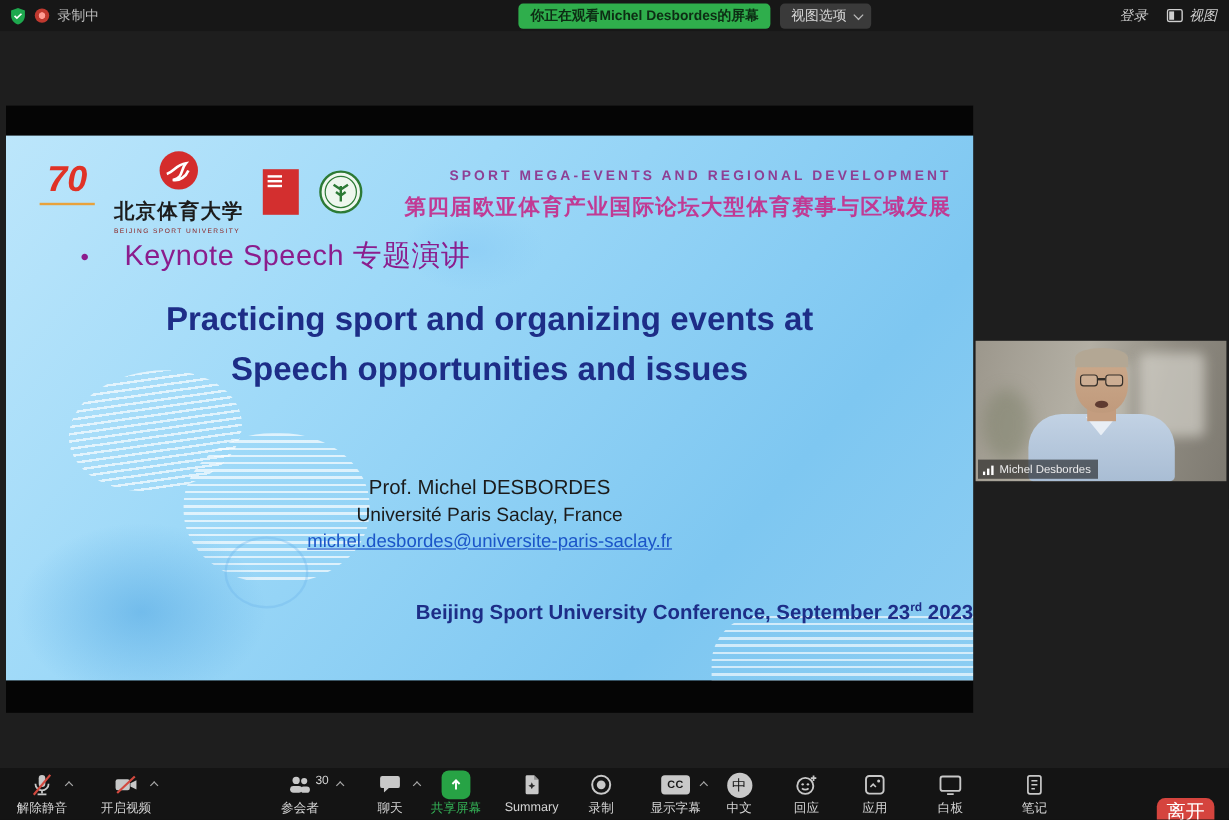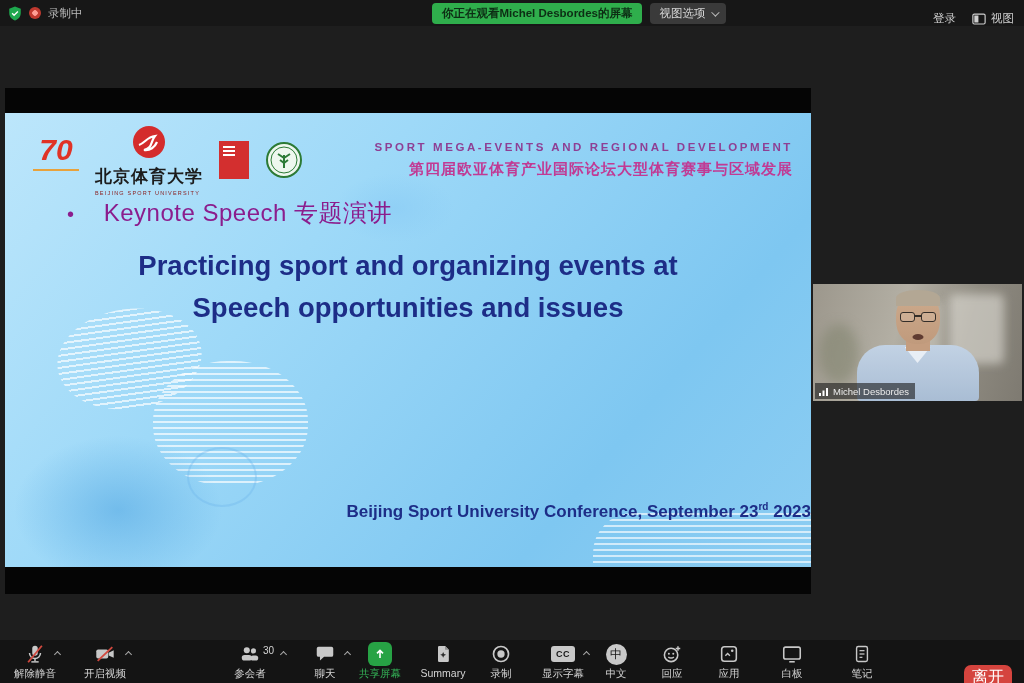--- a/index.html
+++ b/index.html
@@ -9,21 +9,21 @@
   
   .topbar { position:absolute; left:0; top:0; width:1024px; height:26px; background:#171717; display:flex; align-items:center; }
   .tb-left { position:absolute; left:8px; top:0; height:26px; display:flex; align-items:center; gap:7px; }
   .shield-ic { width:14px; height:15px; display:inline-flex; }
   .rec-dot { width:12px; height:12px; border-radius:50%; background:radial-gradient(circle at 50% 50%, #ff9d94 0 2.5px, #c0392f 3px 6px); }
   .rec-text { color:#bdbdbd; font-size:11.5px; }
   .tb-center { position:absolute; left:432px; top:3px; display:flex; align-items:center; gap:8px; }
   .share-banner { background:#2fae4c; color:#0d2d14; font-size:11.5px; font-weight:bold; padding:3px 10px; border-radius:4px; white-space:nowrap; }
   .view-opts { background:#3a3a3a; border:none; color:#d6d6d6; font-size:11.5px; padding:3px 9px; border-radius:4px; display:flex; align-items:center; gap:6px; cursor:pointer; font-family:inherit; }
   .chev-down { width:6px; height:6px; border:solid #bdbdbd; border-width:0 1.5px 1.5px 0; transform:rotate(45deg) translateY(-2px); display:inline-block; }
-  .tb-right { position:absolute; right:10px; top:0; height:26px; display:flex; align-items:flex-end; gap:16px; color:#cfcfcf; font-size:11.5px; }
+  .tb-right { position:absolute; right:10px; top:0; height:26px; display:flex; align-items:center; gap:16px; color:#cfcfcf; font-size:11.5px;font-style:italic; }
   .view-btn { display:flex; align-items:center; gap:5px; cursor:pointer; }
 
   
   .stage { position:absolute; left:0; top:26px; width:1024px; height:614px; background:#1e1e1e; }
   .shared-screen { position:absolute; left:5px; top:62px; width:806px; height:506px; background:#050505; }
   .slide { position:absolute; left:0; top:25px; width:806px; height:454px; overflow:hidden;
            background:linear-gradient(130deg,#bce6fb 0%,#9ed9f8 35%,#7ec7f1 75%,#8ccdf2 100%); }
 
   
   .stripes { background-image:repeating-linear-gradient(180deg, rgba(255,255,255,.85) 0 2px, rgba(255,255,255,0) 2px 6px); position:absolute; }
@@ -43,21 +43,21 @@
   .bsu-txt { display:flex; flex-direction:column; }
   .bsu-cn { font-size:17px; font-weight:bold; color:#1c1c1c; letter-spacing:1px; font-family:"Liberation Serif", serif; }
   .bsu-en { font-size:5.5px; color:#8a2020; letter-spacing:1.2px; margin-top:2px; }
   .logo-red { width:30px; height:38px; background:#d32f2f; position:relative; }
   .logo-red::after { content:""; position:absolute; left:4px; top:5px; width:12px; height:2px; background:#fff; box-shadow:0 4px 0 #fff, 0 8px 0 #fff; }
   .logo-green { width:38px; height:38px; }
 
   
   .hdr { position:absolute; right:18px; top:28px; text-align:right; }
   .hdr-en { font-size:11.5px; letter-spacing:2.6px; color:#8e3f94; font-weight:600; }
-  .hdr-cn { font-size:15px; font-weight:bold; color:#c13a94; margin-top:7px; letter-spacing:1px; }
+  .hdr-cn { font-size:18px; font-weight:bold; color:#c13a94; margin-top:7px; letter-spacing:1px; }
 
   .keynote { position:absolute; left:62px; top:84px; font-size:24px; color:#8b1d8d; font-weight:500; letter-spacing:.5px; }
   .keynote::before { content:"•"; margin-right:22px; font-size:20px; }
 
   .title { position:absolute; left:0; top:132px; width:100%; text-align:center; font-size:27.5px; font-weight:bold; color:#1d2d87; line-height:42px; }
 
   .speaker { position:absolute; left:0; top:284px; width:100%; text-align:center; color:#1b1b1b; }
   .sp-name { font-size:17px; font-weight:500; }
   .sp-aff { font-size:16px; margin-top:4px; }
   .sp-email { display:inline-block; margin-top:4px; font-size:15.5px; color:#1b55c8; text-decoration:underline; cursor:pointer; }
@@ -175,20 +175,25 @@
 
         <div class="keynote">
           <span>Keynote Speech 专题演讲</span>
         </div>
 
         <div class="title">
           <div>Practicing sport and organizing events at</div>
           <div>Speech opportunities and issues</div>
         </div>
 
+        <div class="speaker">
+          <div class="sp-name">Prof. Michel DESBORDES</div>
+          <div class="sp-aff">Université Paris Saclay, France</div>
+          <a class="sp-email">michel.desbordes@universite-paris-saclay.fr</a>
+        </div>
 
         <div class="conf">
           <span>Beijing Sport University Conference, September 23</span><sup>rd</sup><span> 2023</span>
         </div>
 
       </div>
     </section>
 
     <aside class="video-tile">
       <div class="vt-light"></div>

